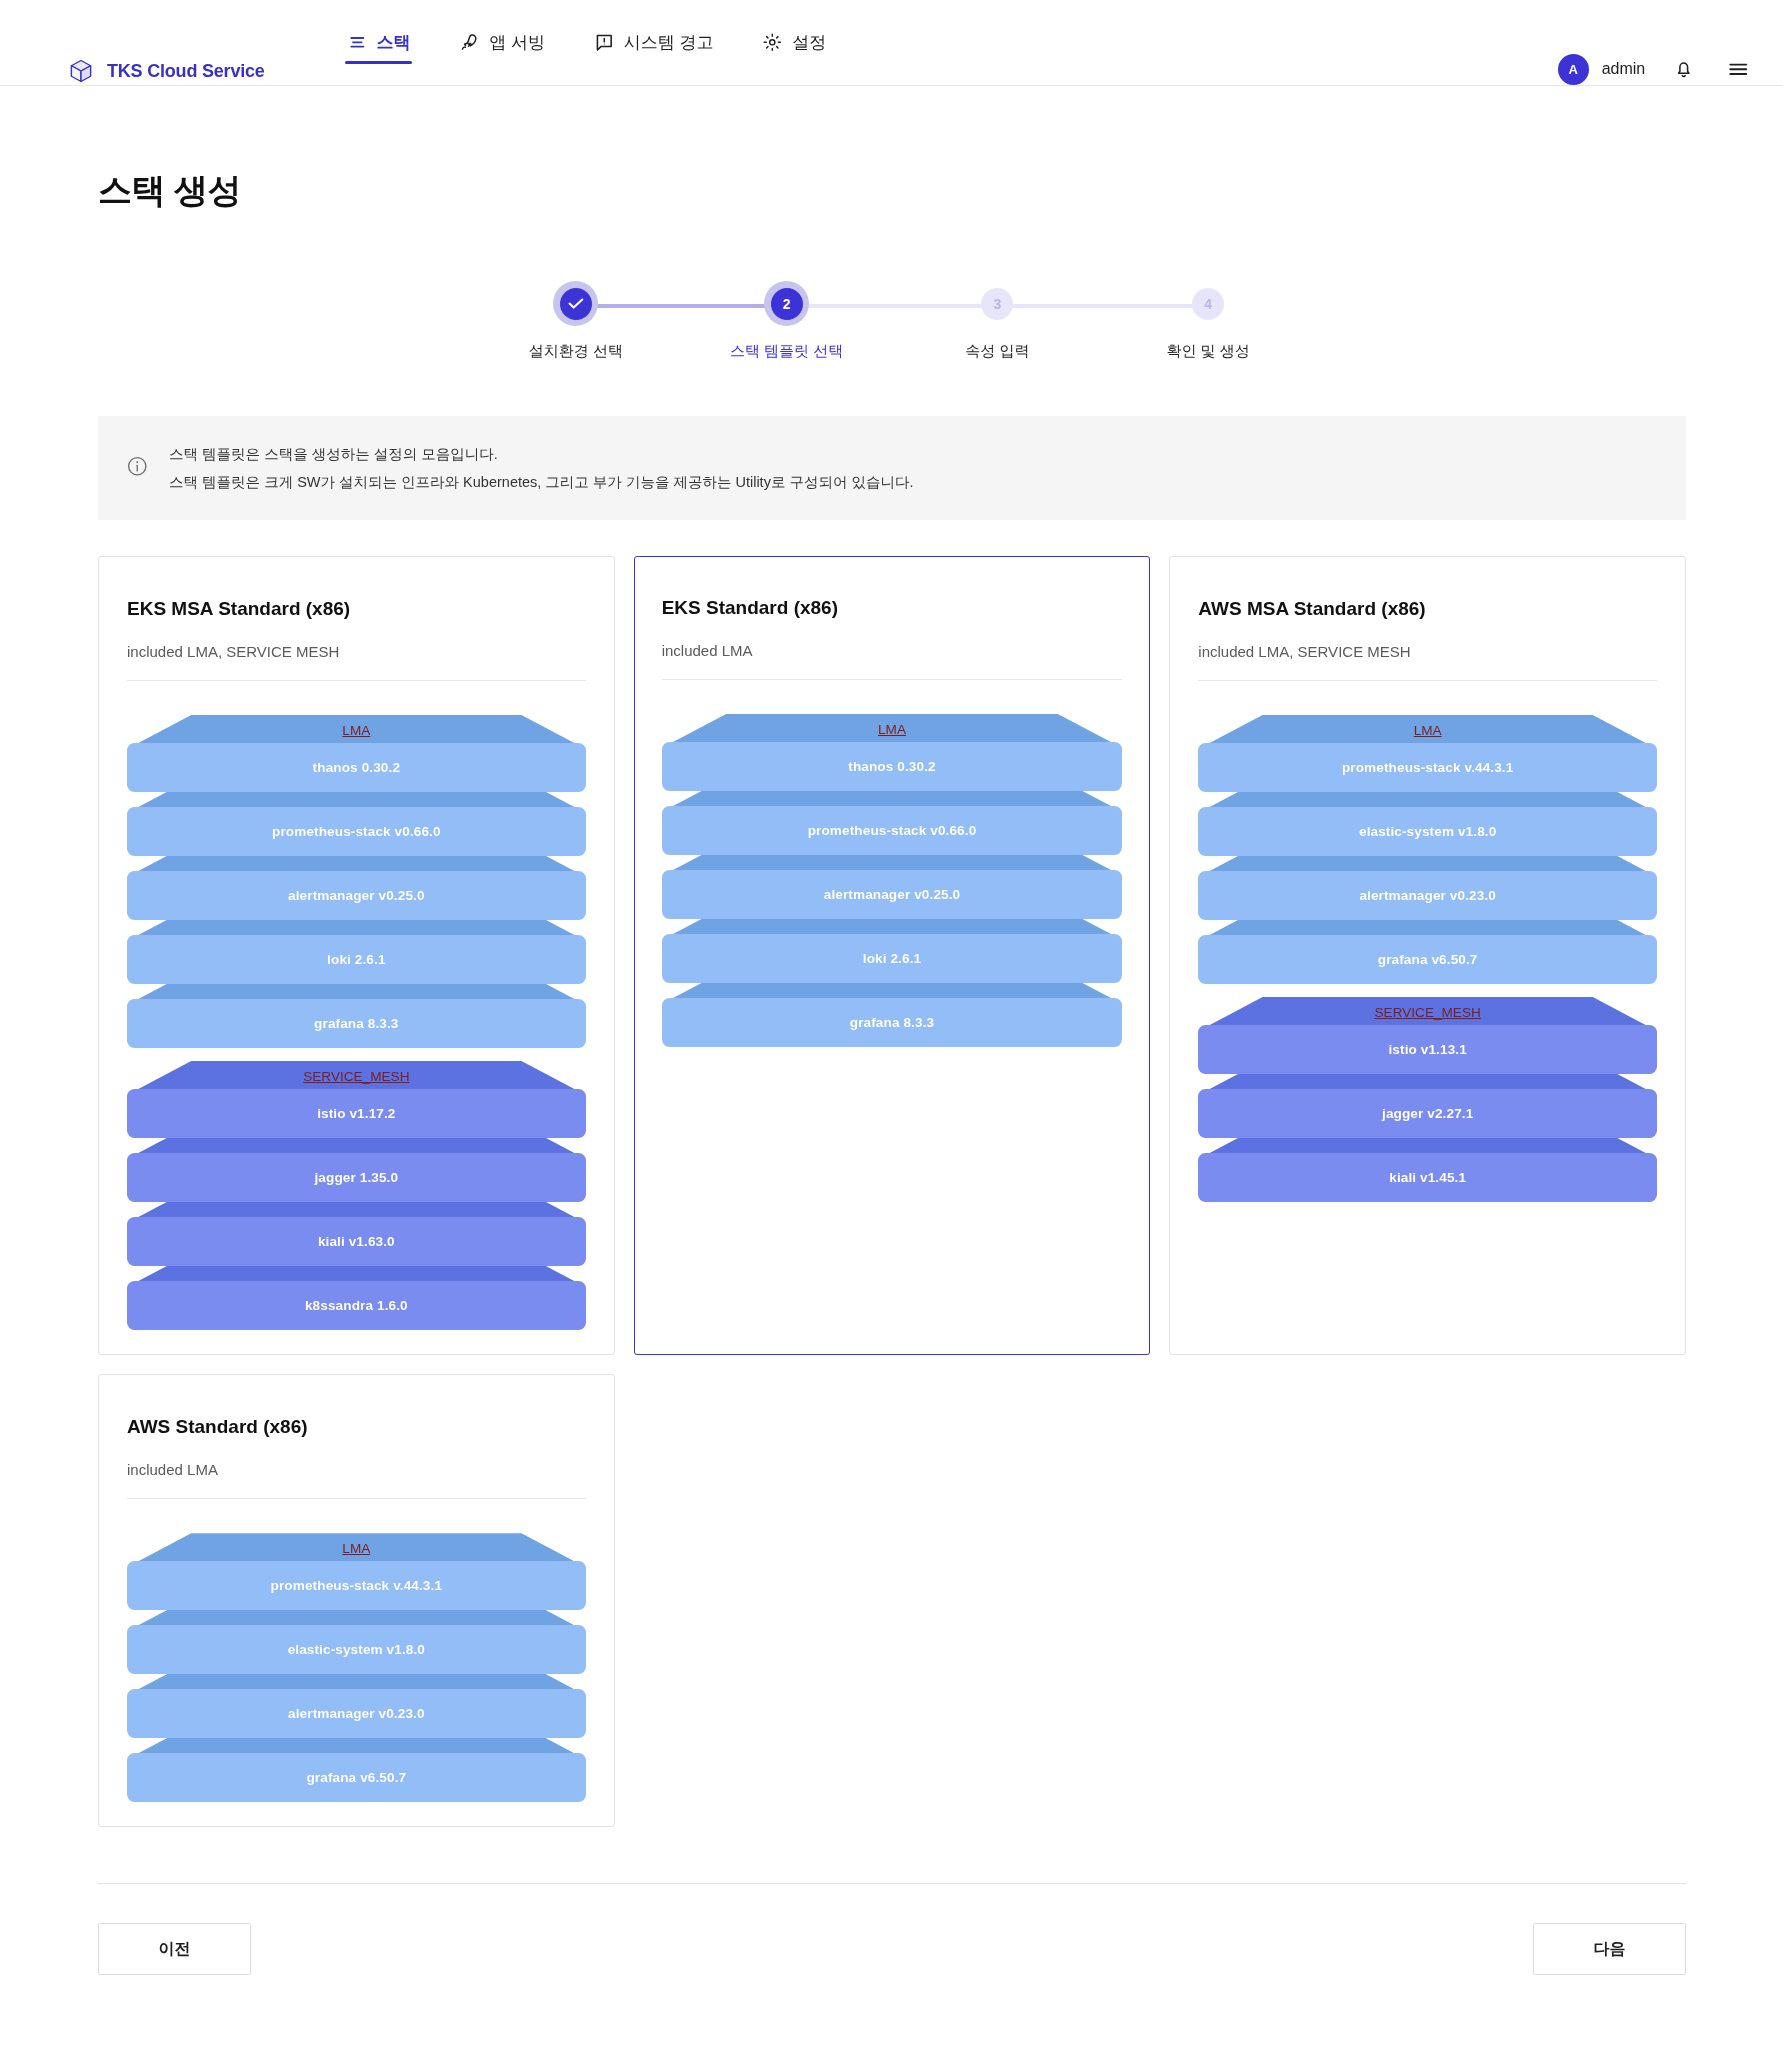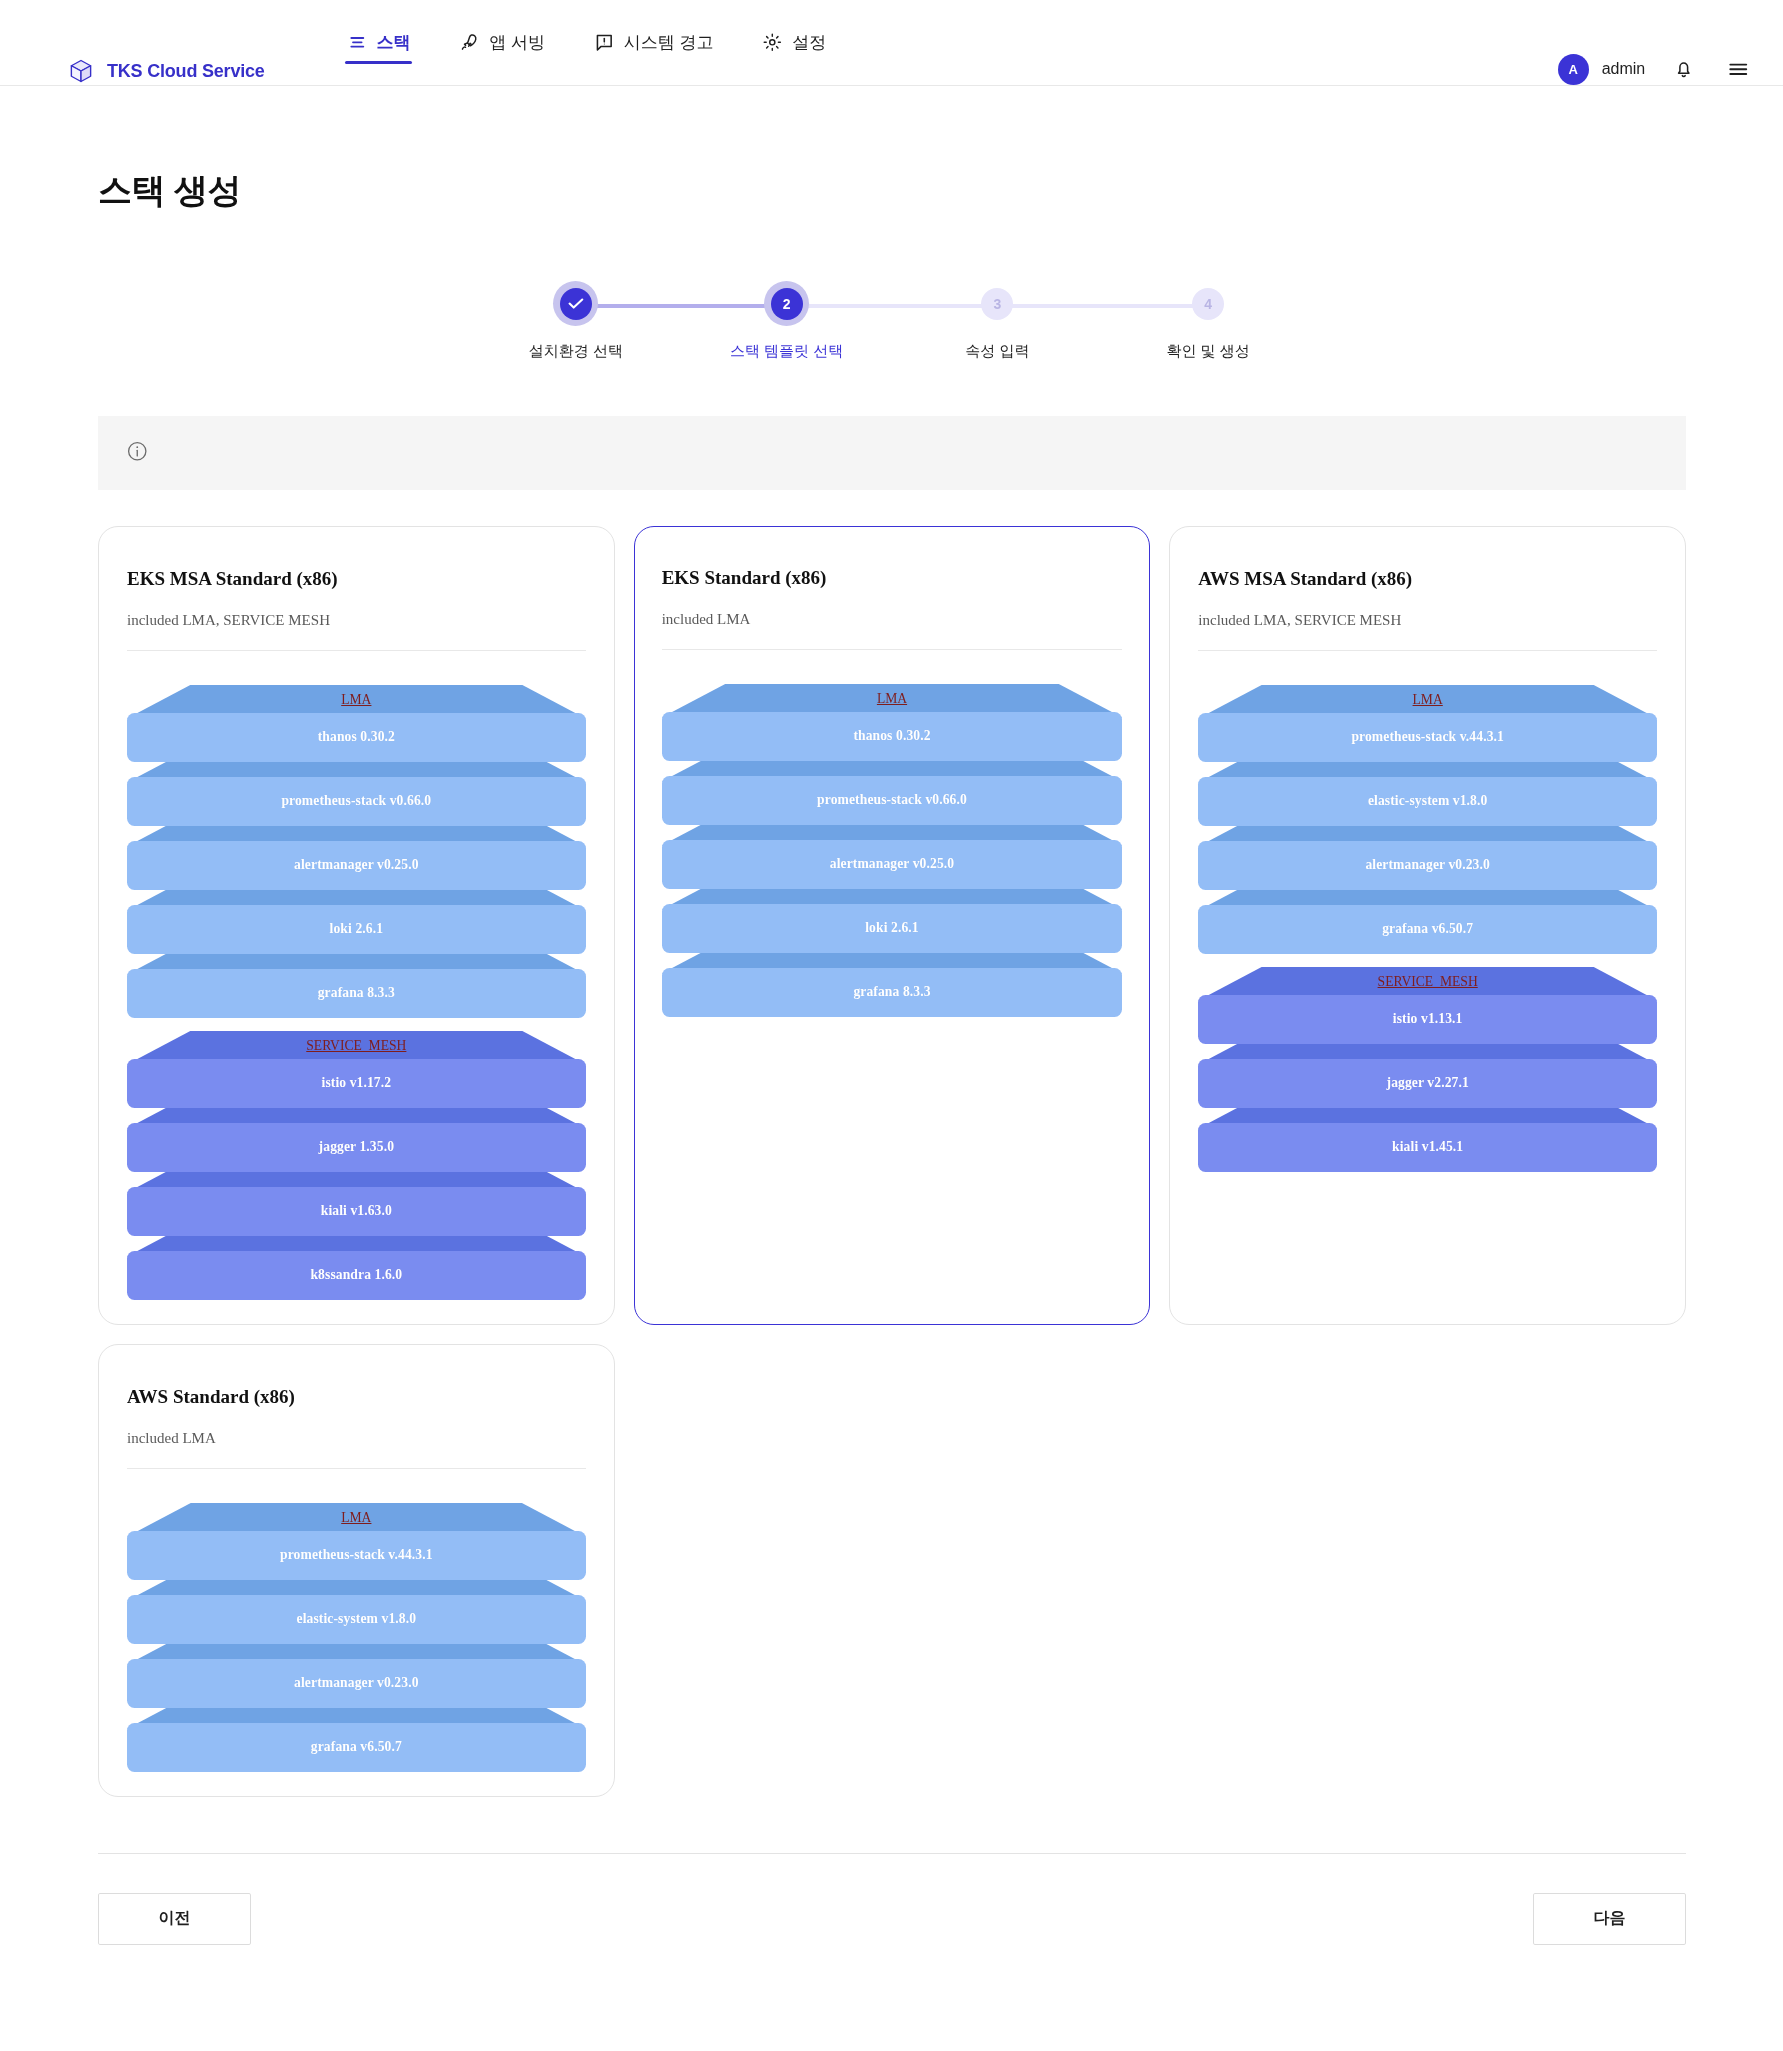--- a/index.html
+++ b/index.html
@@ -119,24 +119,23 @@
   
   .cards {
     margin-top: 36px;
     display: grid;
     grid-template-columns: repeat(3, 1fr);
     gap: 19px;
   }
   .card {
     background: #fff;
     border: 0.9px solid #e3e3e3;
-    border-radius: 20px;
+    border-radius: 3px;
     padding: 41px 28px 37px;
     position: relative;
-    font-family: Liberation Serif, serif;
   }
   .card.selected { border: 1.9px solid #3b33d6; padding: 40px 27px 37px; }
   .card-title { font-size: 19px; font-weight: 700; color: #111; }
   .card-sub { margin-top: 22.5px; font-size: 15px; color: #5a5a5a; }
   .card-div { margin-top: 20.6px; border-top: 0.9px solid #e8e8e8; }
 
   
   .stackgroup { position: relative; margin-top: 34px; }
   .stackgroup + .stackgroup { margin-top: 26px; }
   .layer { position: relative; height: 64px; }
@@ -319,20 +318,24 @@
 
 
   <div class="infobox">
     <span>
       <svg class="info-ico" viewBox="0 0 24 24" fill="none" stroke="#6b6b6b" stroke-width="1.4">
         <circle cx="12" cy="12" r="9.2"></circle>
         <line x1="12" y1="11" x2="12" y2="17" stroke-linecap="round"></line>
         <circle cx="12" cy="7.6" r="0.95" fill="#6b6b6b" stroke="none"></circle>
       </svg>
     </span>
+    <div class="infotext">
+      <div>스택 템플릿은 스택을 생성하는 설정의 모음입니다.</div>
+      <div>스택 템플릿은 크게 SW가 설치되는 인프라와 Kubernetes, 그리고 부가 기능을 제공하는 Utility로 구성되어 있습니다.</div>
+    </div>
   </div>
 
   <div class="cards" id="card-grid">
       <div class="card">
         <div class="card-title">EKS MSA Standard (x86)</div>
         <div class="card-sub">included LMA, SERVICE MESH</div>
         <div class="card-div"></div>
         <div class="stackgroup">
           <div class="layer lma">
             <div class="face"></div>

